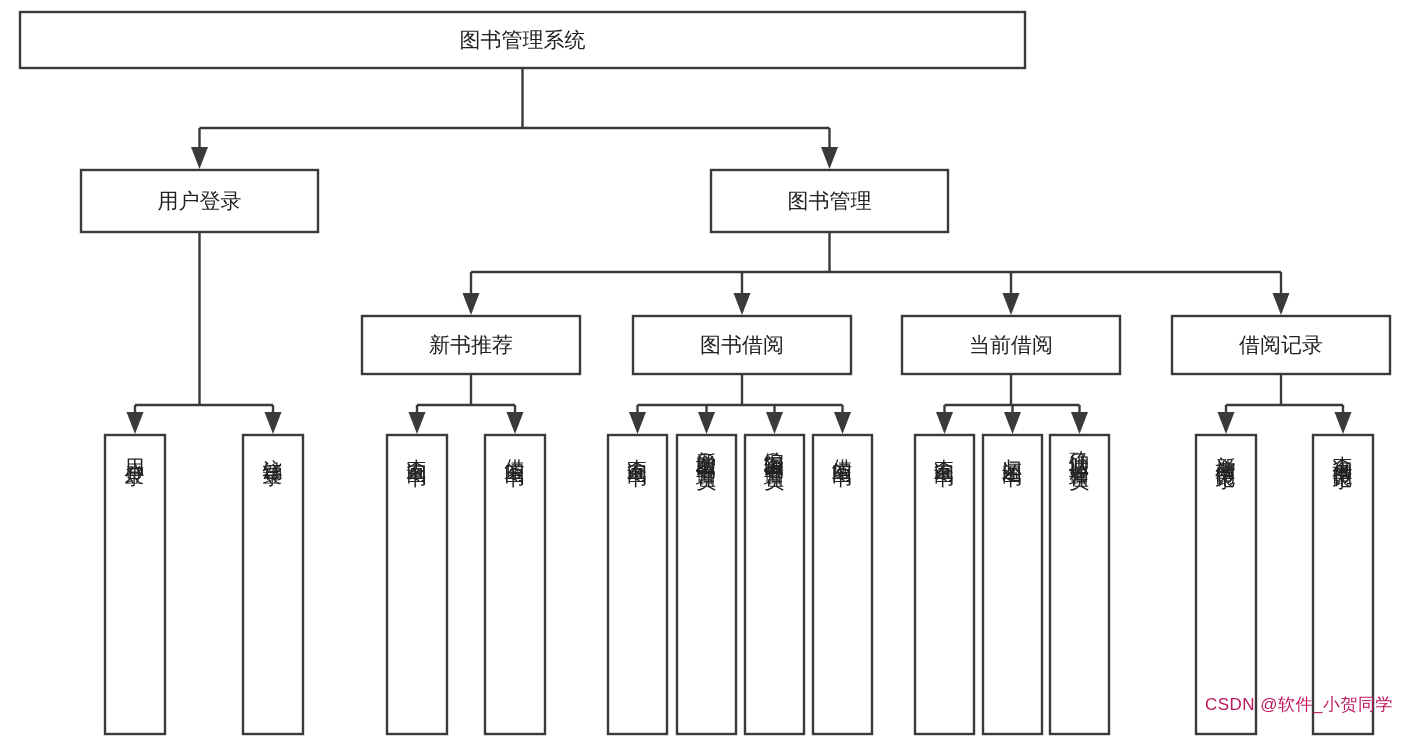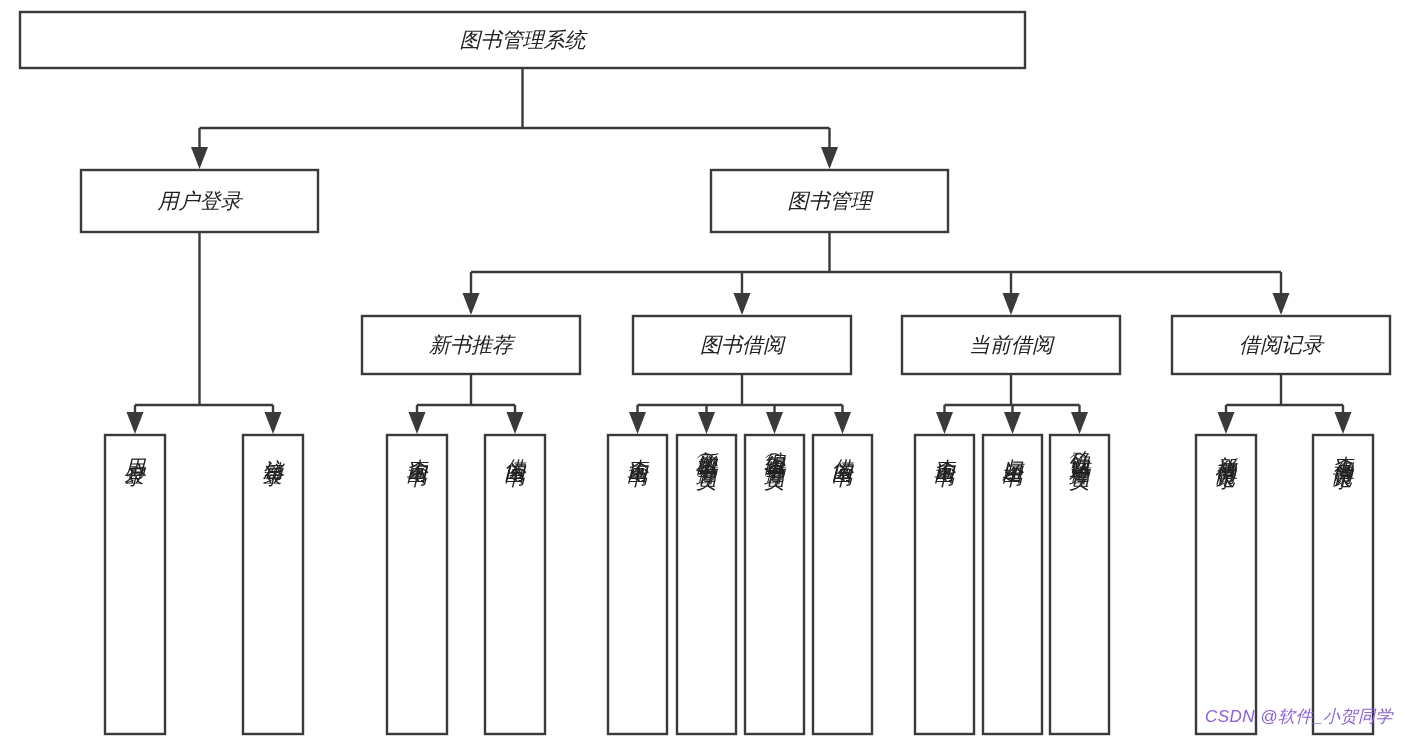--- a/index.html
+++ b/index.html
@@ -1,21 +1,21 @@
 <!DOCTYPE html>
 <html><head>
 <meta charset="utf-8">
 <style>
   html,body{margin:0;padding:0;background:#ffffff;}
   body{
     width:1405px;height:747px;
     font-family:"Liberation Sans","DejaVu Sans",sans-serif;
     overflow:hidden;
   }
-  #diagram-root{position:relative;width:1405px;height:736px;background:#fff;font-style:italic;}
+  #diagram-root{position:relative;width:1405px;height:736px;background:#fff;}
   svg.diagram{position:absolute;left:0;top:0;width:1405px;height:747px;}
   .node-box{
     fill:#ffffff;
     stroke:#3a3a3a;
     stroke-width:2.4;
   }
   .connector{
     fill:none;
     stroke:#3a3a3a;
     stroke-width:2.4;
@@ -34,22 +34,22 @@
     font-size:20px;
     writing-mode:vertical-rl;
     text-orientation:upright;
     letter-spacing:3px;
     text-anchor:middle;
     dominant-baseline:central;
   }
   .watermark{
     position:absolute;
     right:12px;
-    bottom:8px;
-    color:#8b5cf6;
+    bottom:20px;
+    color:#be185d;
     font-size:17px;
     font-family:"Liberation Sans","DejaVu Sans",sans-serif;
     letter-spacing:0.5px;
     white-space:nowrap;
     user-select:none;
   }
 </style>
 </head>
 <body>
 

